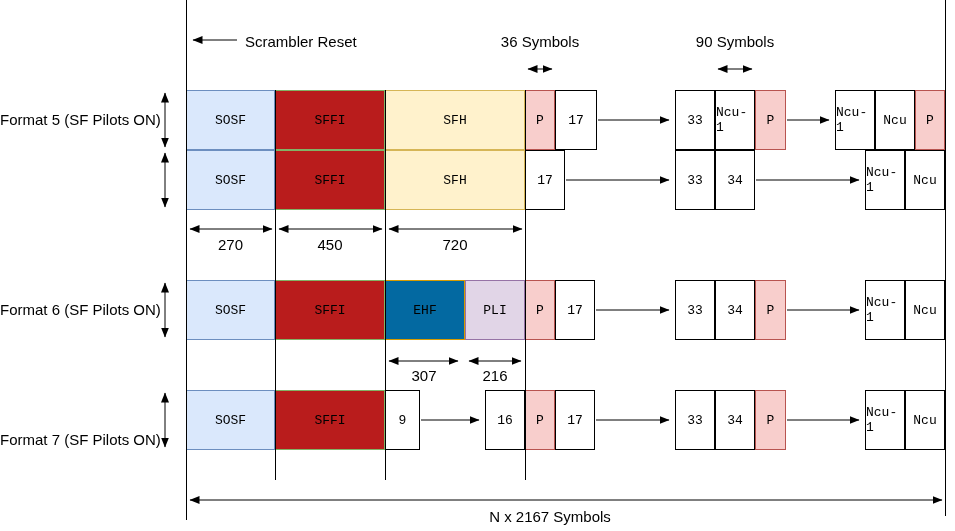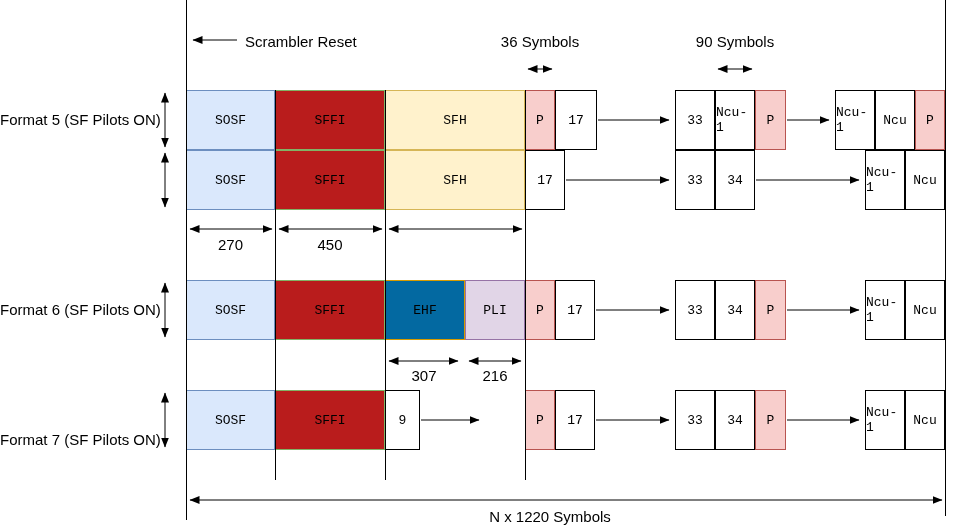--- a/index.html
+++ b/index.html
@@ -55,39 +55,41 @@
   <div class="box r2" style="left:555px;width:40px">17</div>
   <div class="box r2" style="left:675px;width:40px">33</div>
   <div class="box r2" style="left:715px;width:40px">34</div>
   <div class="box pink r2" style="left:755px;width:31px">P</div>
   <div class="box r2" style="left:865px;width:40px">Ncu-1</div>
   <div class="box r2" style="left:905px;width:40px">Ncu</div>
 
   <div class="box blue r3" style="left:186px;width:89px">SOSF</div>
   <div class="box green r3" style="left:275px;width:110px">SFFI</div>
   <div class="box r3" style="left:385px;width:35px">9</div>
+  <div class="box r3" style="left:485px;width:40px">16</div>
   <div class="box pink r3" style="left:525px;width:30px">P</div>
   <div class="box r3" style="left:555px;width:40px">17</div>
   <div class="box r3" style="left:675px;width:40px">33</div>
   <div class="box r3" style="left:715px;width:40px">34</div>
   <div class="box pink r3" style="left:755px;width:31px">P</div>
   <div class="box r3" style="left:865px;width:40px">Ncu-1</div>
   <div class="box r3" style="left:905px;width:40px">Ncu</div>
 
   <div class="lbl fmt" style="top:112px">Format 5 (SF Pilots ON)</div>
   <div class="lbl fmt" style="top:302px">Format 6 (SF Pilots ON)</div>
   <div class="lbl fmt" style="top:432px">Format 7 (SF Pilots ON)</div>
 
   <div class="lbl" style="left:245px;top:33px">Scrambler Reset</div>
   <div class="lbl ctr" style="left:490px;top:33px;width:100px">36 Symbols</div>
   <div class="lbl ctr" style="left:685px;top:33px;width:100px">90 Symbols</div>
-  <div class="lbl ctr" style="left:450px;top:508px;width:200px">N x 1220 Symbols</div>
+  <div class="lbl ctr" style="left:450px;top:508px;width:200px">N x 2167 Symbols</div>
 
   <div class="lbl dim" style="left:186px;top:236px;width:89px">270</div>
   <div class="lbl dim" style="left:275px;top:236px;width:110px">450</div>
+  <div class="lbl dim" style="left:385px;top:236px;width:140px">720</div>
   <div class="lbl dim" style="left:385px;top:367px;width:78px">307</div>
   <div class="lbl dim" style="left:465px;top:367px;width:60px">216</div>
 
   <svg class="overlay" width="955" height="531" viewBox="0 0 955 531">
     <defs>
       <marker id="ah" markerWidth="11" markerHeight="9" refX="9.5" refY="4" orient="auto-start-reverse" markerUnits="userSpaceOnUse">
         <path d="M0,0 L10,4 L0,8 z" fill="#000"></path>
       </marker>
     </defs>
 

